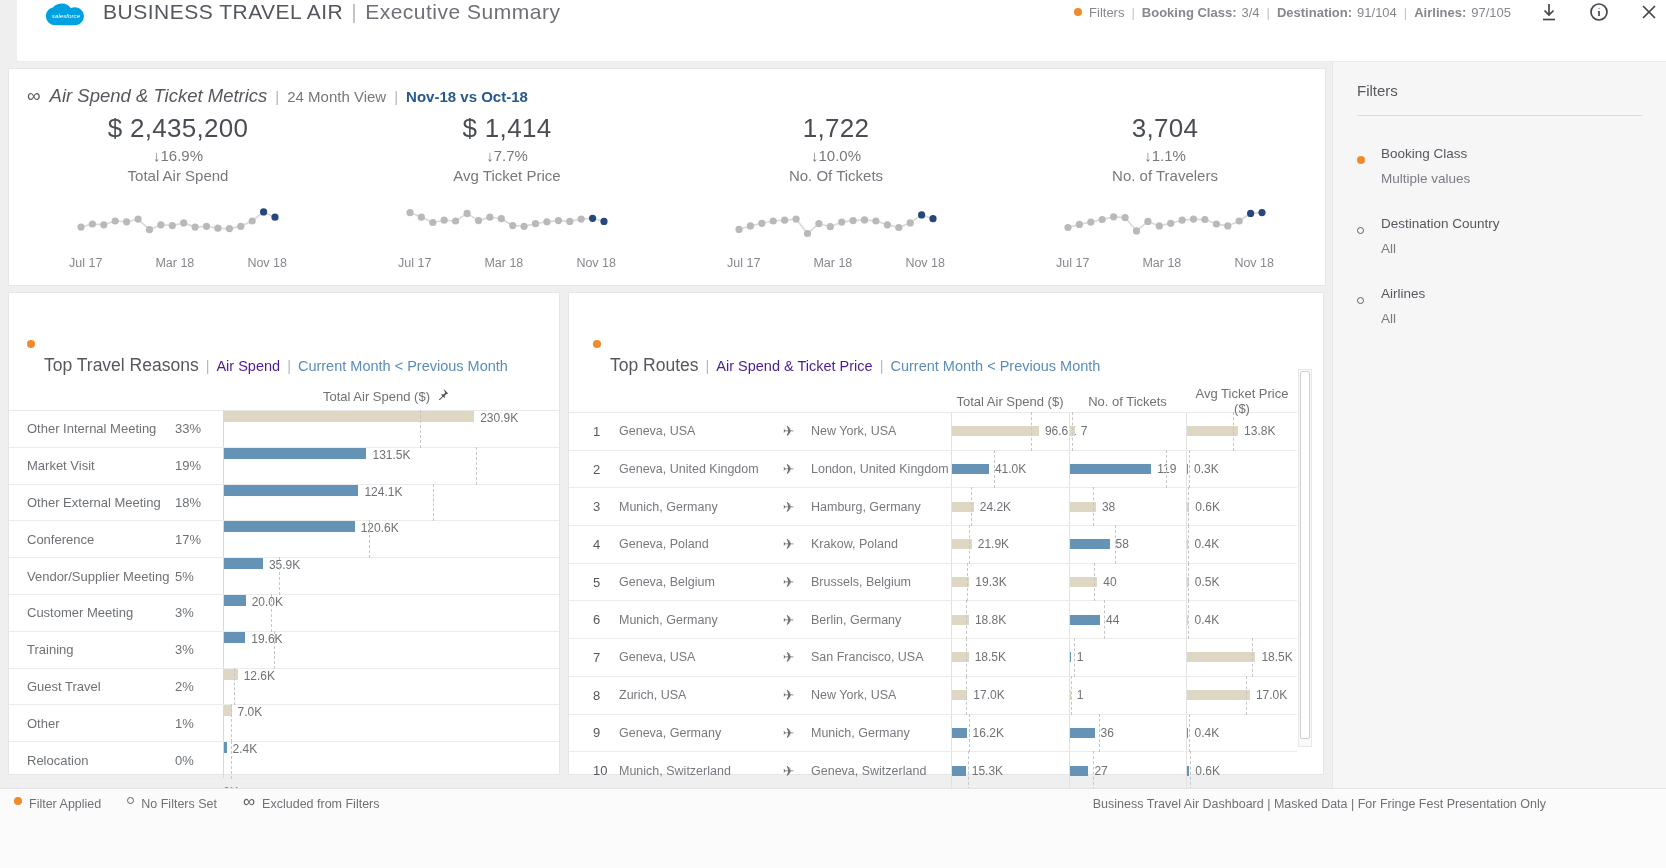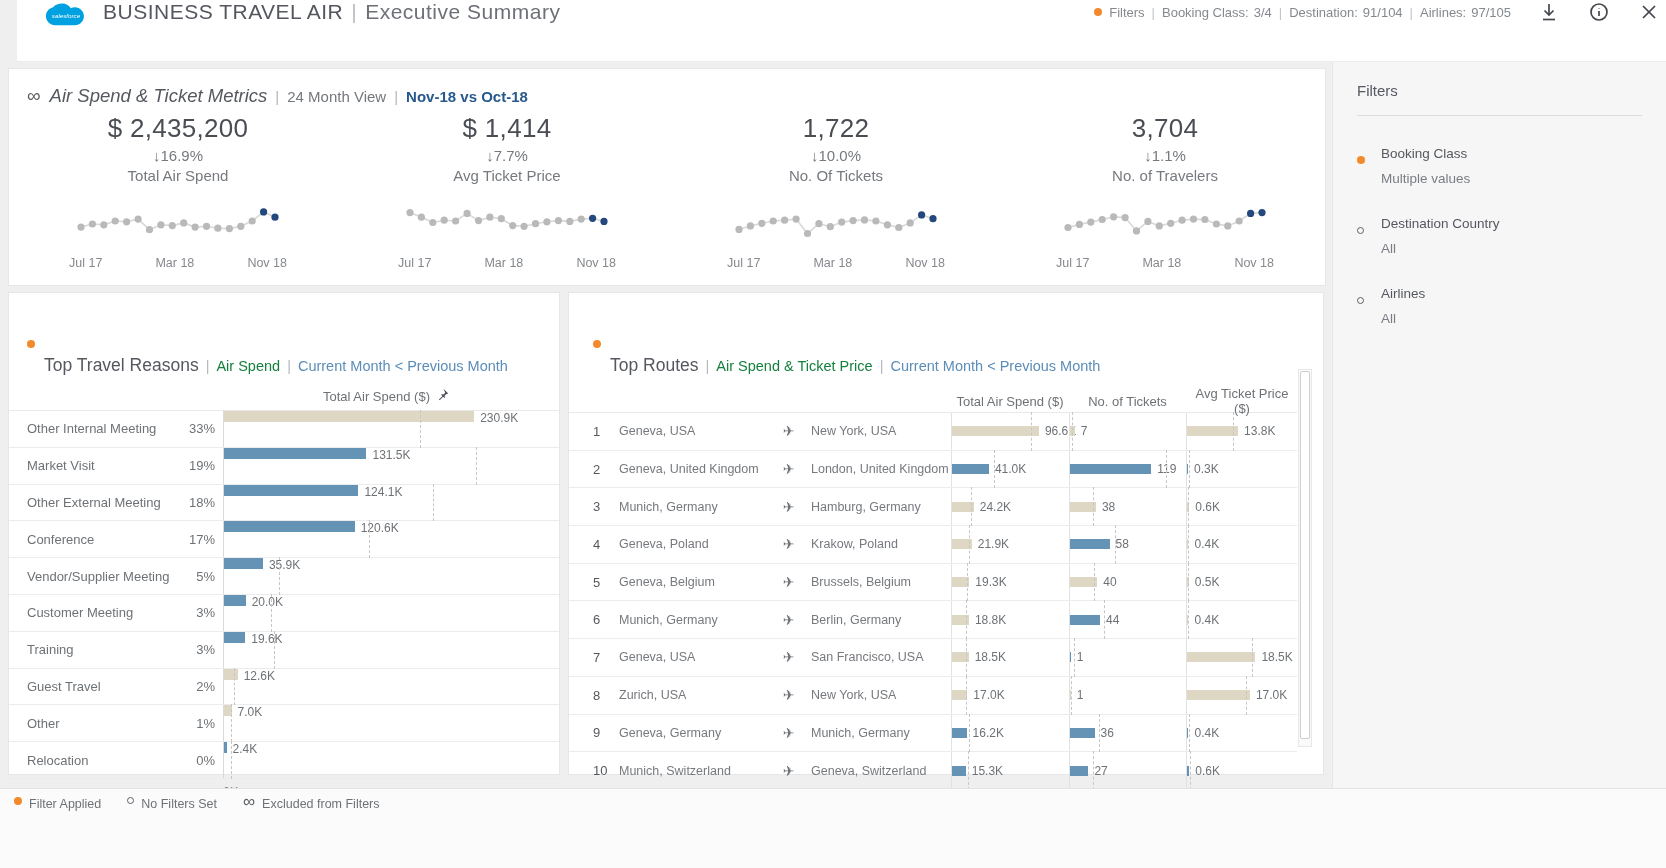--- a/index.html
+++ b/index.html
@@ -19,37 +19,37 @@
     margin-left:17px;
   }
   .logo-wrap { margin-left:26px; width:46px; height:34px; }
   .hd-title { margin-left:14px; font-size:21px; color:#54585e; letter-spacing:0.5px; white-space:nowrap; }
   .hd-sep { color:#b9bcc0; font-weight:300; margin:0 8px; }
   .hd-subtitle { font-weight:300; color:#6d7076; }
   .hd-right { margin-left:auto; display:flex; align-items:center; }
   .hd-filters { display:flex; align-items:center; font-size:13px; color:#85888e; white-space:nowrap; }
   .hd-filters .fdot { margin-right:7px; }
   .fs-sep { margin:0 7px; color:#c2c4c8; }
-  .fs-name { margin-right:5px; }
+  .fs-name { margin-right:5px;font-weight:bold; }
   .hd-icons { display:flex; align-items:center; margin:0 22px 0 26px; gap:26px; }
   .icon-btn { width:24px; height:24px; display:flex; align-items:center; justify-content:center; cursor:pointer; }
   .icon-btn svg { stroke:#43474d; stroke-width:1.7; fill:none; }
   
   .fdot { width:8px; height:8px; border-radius:50%; background:#f28a2c; display:inline-block; flex:none; }
   .hdot { width:7px; height:7px; border-radius:50%; border:1.6px solid #5c6066; display:inline-block; flex:none; background:transparent; }
   .inf { font-size:17px; color:#5c6066; line-height:10px; }
   
   .panel { position:absolute; background:#ffffff; border:1px solid #e6e6e6; }
   .kpi-panel     { left:8px;   top:68px;  width:1318px; height:218px; }
   .reasons-panel { left:8px;   top:292px; width:552px;  height:483px; }
   .routes-panel  { left:568px; top:292px; width:756px;  height:483px; }
   .panel-title { display:flex; align-items:baseline; white-space:nowrap; }
   .pt-dot { align-self:center; margin-right:9px; }
   .pt-main { font-size:17.5px; color:#55585e; }
-  .pt-sub  { font-size:14.5px; color:#15803d;margin-top:47px; }
+  .pt-sub  { font-size:14.5px; color:#4c1d95;margin-top:47px; }
   .pt-cmp  { font-size:14.5px; color:#5b8db8; }
   .pt-sep  { color:#b4b7bb; font-size:14.5px; margin:0 7px; }
   
   .kpi-head { padding:16px 0 0 18px; display:flex; align-items:baseline; }
   .kpi-head .inf-ic { font-size:19px; color:#55585e; margin-right:9px; align-self:center; }
   .kpi-head .t1 { font-size:18.5px; color:#55585e;font-style:italic; }
   .kpi-head .t2 { font-size:15px; color:#74777c; }
   .kpi-head .t3 { font-size:15px; color:#27598c; font-weight:bold; }
   .kpi-head .sep { color:#b4b7bb; font-size:15px; margin:0 8px; }
   .kpi-row { display:flex; margin-top:6px; }
@@ -60,21 +60,21 @@
   .spark { margin:10px auto 0 auto; width:210px; height:52px; }
   .spark-axis { width:218px; margin:10px auto 0 auto; display:flex; justify-content:space-between; font-size:12.5px; color:#85888d; }
   
   .reasons-panel .panel-title { padding:18px 0 0 18px; }
   .tr-colhead { margin-top:8px; display:flex; align-items:center; height:24px; }
   .tr-colhead .lead { width:214px; flex:none; }
   .tr-colhead .txt { width:326px; text-align:center; font-size:13px; color:#6e7276; display:flex; align-items:center; justify-content:center; gap:6px; }
   .tr-rows { border-top:1px solid #e9e9e9; margin-top:2px; }
   .tr-row { display:flex; align-items:center; height:36.8px; border-bottom:1px solid #ececec; padding-left:18px; }
   .tr-label { width:148px; font-size:13px; color:#6e7276; flex:none; }
-  .tr-pct { width:40px; text-align:right; font-size:13px; color:#6e7276; flex:none; }
+  .tr-pct { width:40px; text-align:left; font-size:13px; color:#6e7276; flex:none; }
   .tr-bararea { position:relative; margin-left:8px; width:326px; height:100%; border-left:1px solid #d9d9d9; display:flex; align-items:flex-start; flex:none; }
   .hbar { height:11px; flex:none; }
   .hval { font-size:12px; color:#6e7276; margin-left:6px; white-space:nowrap; }
   .refline { position:absolute; top:-1px; bottom:-1px; width:0; border-left:1px dashed #c6c6c6; }
   .tr-axis { display:flex; justify-content:space-between; width:330px; margin-left:214px; margin-top:6px; font-size:12.5px; color:#85888d;flex-direction:column; }
   
   .routes-panel .panel-title { padding:18px 0 0 24px; }
   .rt-grid { display:grid; grid-template-columns:26px 147px 45px 140px 118px 117px 112px; align-items:center; }
   .rt-colhead { margin:10px 26px 0 24px; height:24px; font-size:13px; color:#6e7276; }
   .rt-colhead .ch { text-align:center; }
@@ -674,13 +674,14 @@
       </div>
       <div class="ft-item">
         <span class="hdot"></span>
         <span>No Filters Set</span>
       </div>
       <div class="ft-item">
         <span class="inf">∞</span>
         <span>Excluded from Filters</span>
       </div>
     </div>
+  <div class="ft-caption">Business Travel Air Dashboard | Masked Data | For Fringe Fest Presentation Only</div>
 </div>
 
 </body></html>

